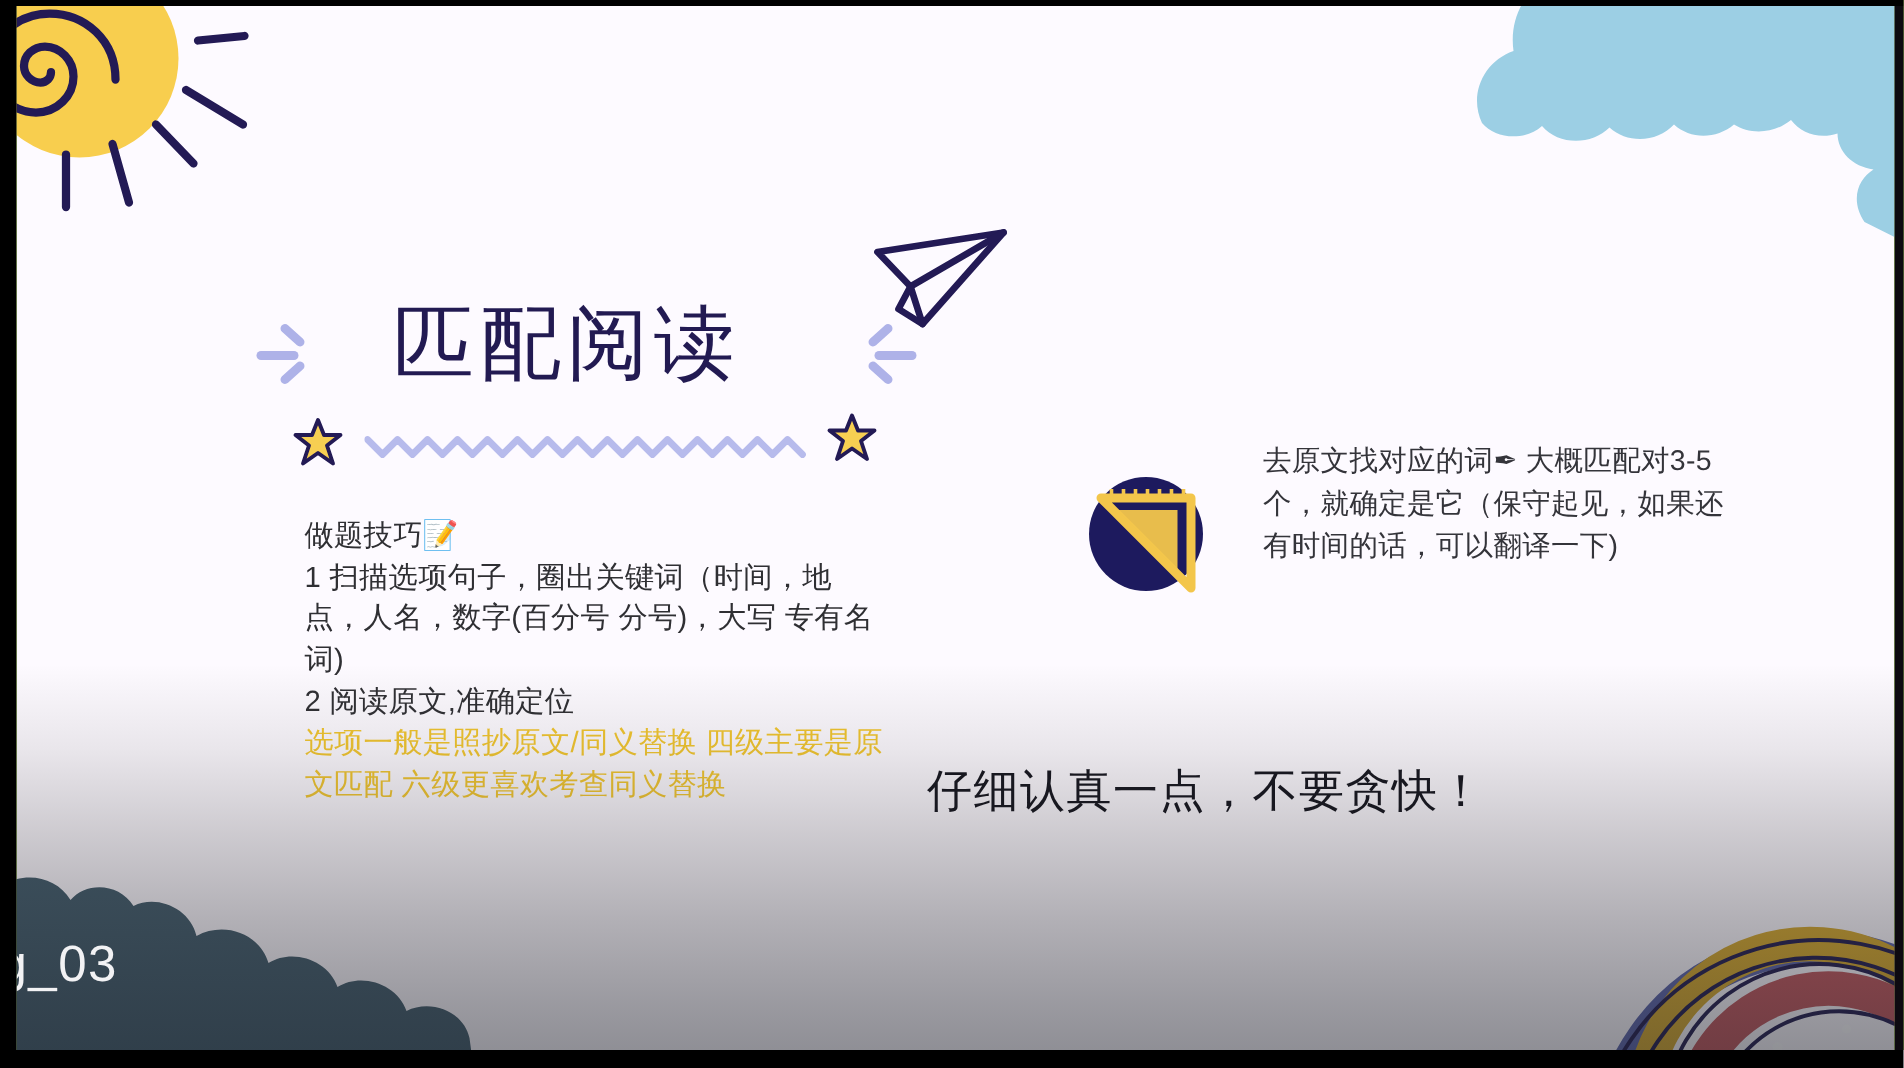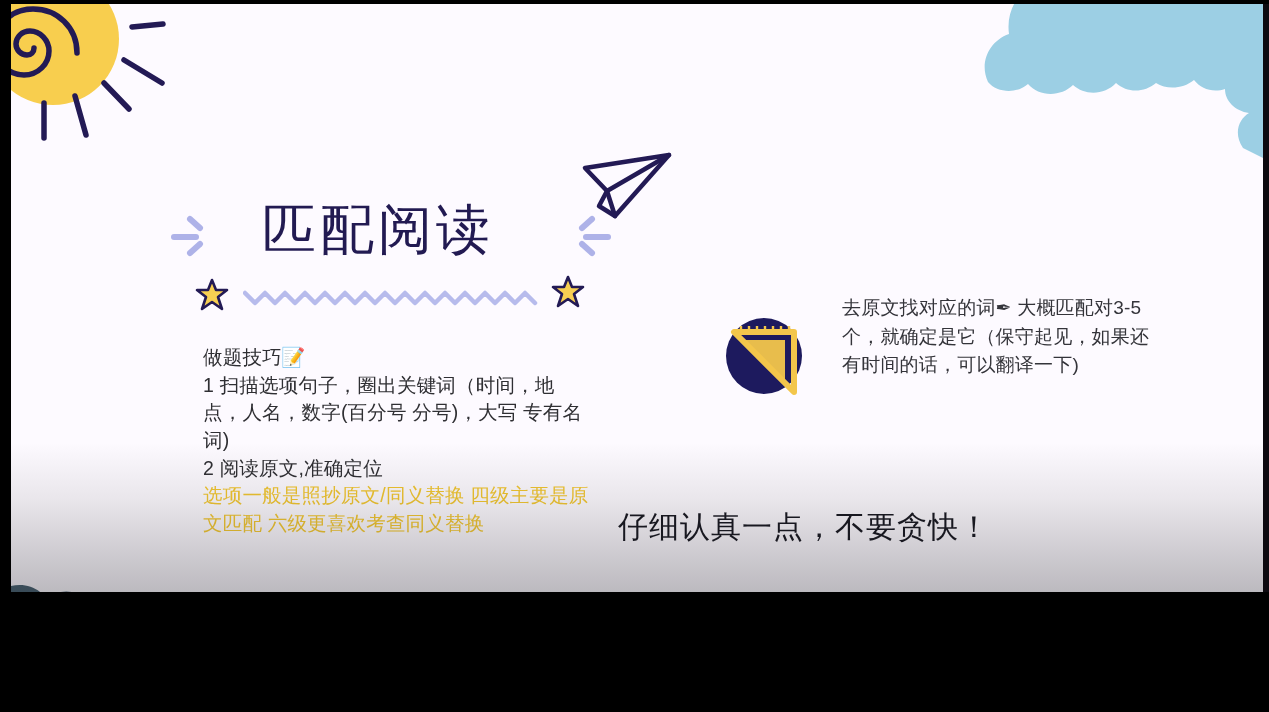--- a/index.html
+++ b/index.html
@@ -7,21 +7,21 @@
     margin: 0;
     padding: 0;
     background: #000;
   }
   body {
     font-family: "Liberation Sans", "DejaVu Sans", sans-serif;
   }
   .stage {
     position: relative;
     width: 1269px;
-    height: 592px;
+    height: 700px;
     overflow: hidden;
     background: #84cc16;
   }
   
   .letterbox-left {
     position: absolute;
     left: 0; top: 0;
     width: 11px; height: 712px;
     background: #000000;
     z-index: 60;

